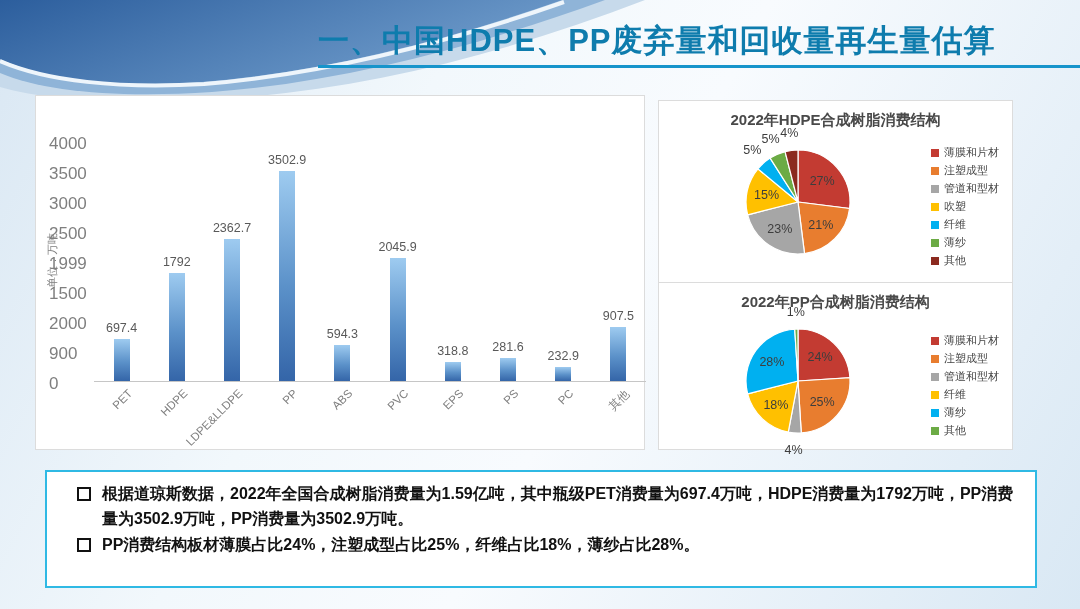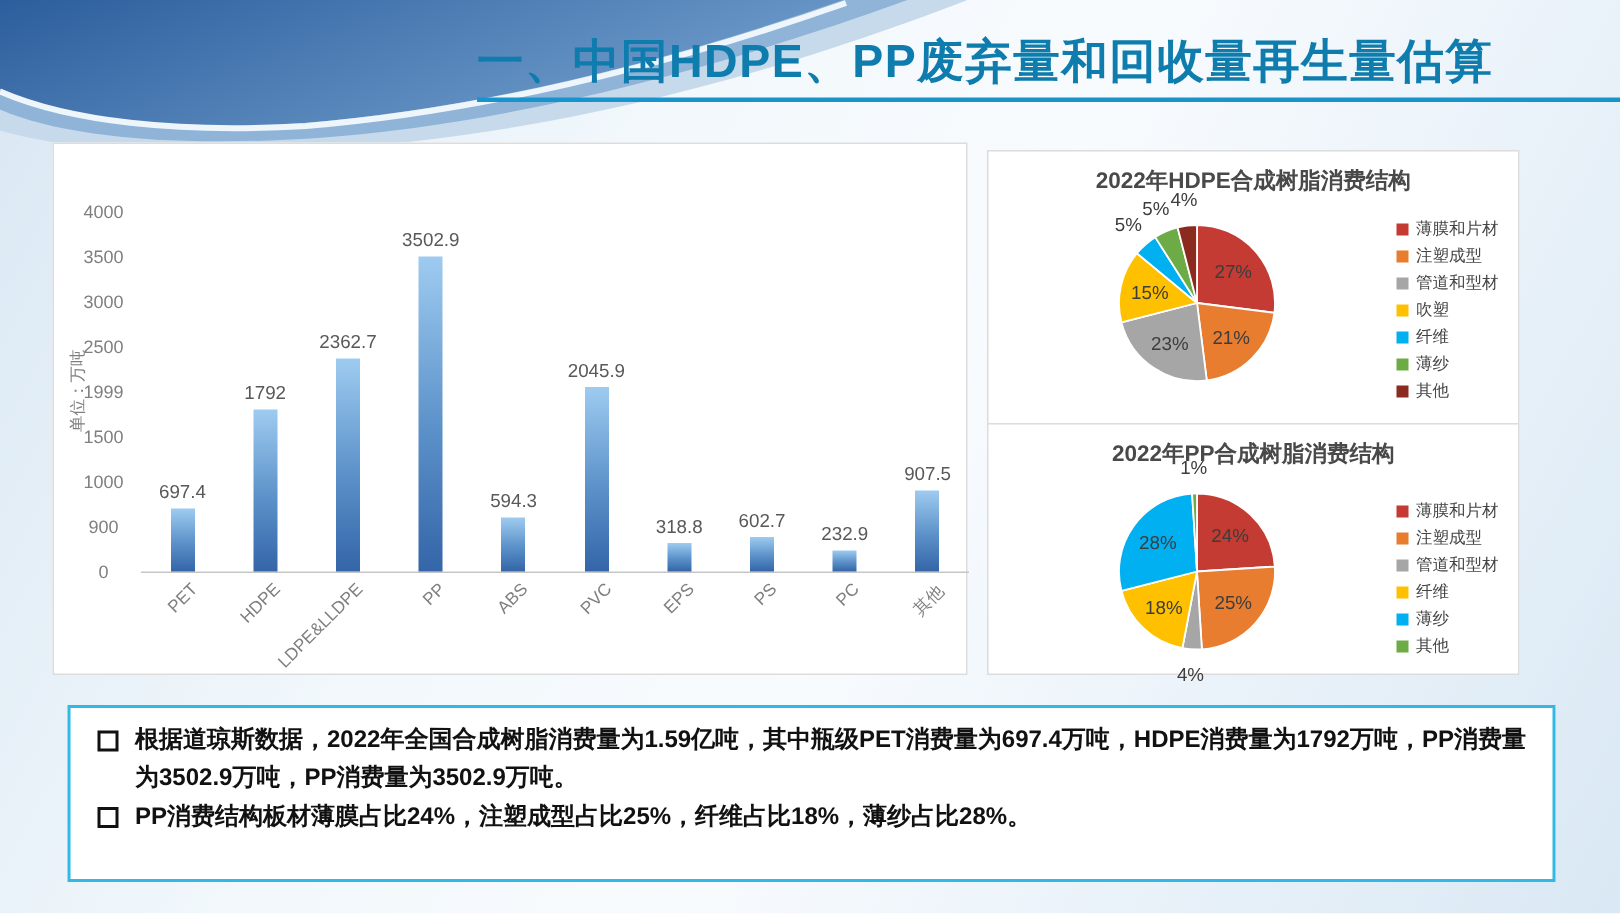--- a/index.html
+++ b/index.html
@@ -17,41 +17,41 @@
   .panel-bar{left:35px;top:95px;width:610px;height:355px;}
   .panel-hdpe{left:658px;top:100px;width:355px;height:208px;}
   .panel-pp{left:658px;top:282px;width:355px;height:168px;}
   .chart-title{text-align:center;font-weight:bold;color:#494949;}
   .panel-bar .chart-title{margin-top:11px;font-size:17px;}
   .pie-title{margin-top:10px;font-size:15px;}
   
   .y-axis-label{position:absolute;left:-34px;top:157px;width:100px;text-align:center;
                 transform:rotate(-90deg);font-size:11px;color:#7f7f7f;}
   .y-axis{position:absolute;left:0;top:0;width:100%;height:100%;}
-  .y-tick{position:absolute;left:13px;width:40px;text-align:center;font-size:12px;color:#7f7f7f;}
+  .y-tick{position:absolute;left:13px;width:40px;text-align:left;font-size:17px;color:#7f7f7f;}
   .bar-plot{position:absolute;left:58px;top:45px;width:552px;height:240px;}
   .axis-line{position:absolute;left:0;bottom:-1px;width:100%;height:1px;background:#c6c6c6;}
   .bar{position:absolute;bottom:0;width:16px;background:linear-gradient(to bottom,#9ecbf0 0%,#5b91c9 55%,#3465a8 100%);}
   .bar-value{position:absolute;width:60px;text-align:center;font-size:12.5px;color:#595959;white-space:nowrap;}
   .x-label{position:absolute;top:246px;width:90px;text-align:right;font-size:11.5px;color:#7f7f7f;
            transform:rotate(-45deg);transform-origin:100% 0;white-space:nowrap;}
   
   .pie-wrap{position:absolute;left:49px;width:180px;height:180px;}
   .panel-hdpe .pie-wrap{top:11px;}
   .panel-pp .pie-wrap{top:8px;}
   .pie-label{position:absolute;transform:translate(-50%,-50%);font-size:12.5px;color:#3d3d3d;white-space:nowrap;}
   .legend{position:absolute;left:272px;}
   .panel-hdpe .legend{top:44px;}
   .panel-pp .legend{top:50px;}
   .legend-item{display:flex;align-items:center;margin-bottom:3px;}
   .swatch{width:8px;height:8px;margin-right:5px;flex:none;}
   .legend-label{font-size:11px;color:#444;white-space:nowrap;}
   
   .notes{position:absolute;left:45px;top:470px;width:992px;height:118px;background:#ffffff;
-         border:2px solid #2fb9e4;box-sizing:border-box;padding:9px 14px 0 16px;}
+         border:2px solid #2fb9e4;box-sizing:border-box;padding:9px 14px 0 28px;}
   .note-row{display:flex;margin-bottom:1px;}
   .bullet-square{width:10px;height:10px;border:2.5px solid #111;margin:6px 11px 0 2px;flex:none;}
   .note-text{font-size:16px;font-weight:bold;color:#111;line-height:25px;}
 </style>
 </head>
 <body>
 
 <div class="slide">
 
   <svg class="wave-svg" width="660" height="110" viewBox="0 0 660 110">
@@ -68,21 +68,21 @@
   </svg>
 
   <div class="slide-title">一、中国HDPE、PP废弃量和回收量再生量估算</div>
   <div class="title-underline"></div>
 
   <div class="panel panel-bar">
     <div class="y-axis-label">单位：万吨</div>
     <div class="y-axis">
         <div class="y-tick" style="top: 278px;">0</div>
         <div class="y-tick" style="top: 248px;">900</div>
-        <div class="y-tick" style="top: 218px;">1000</div>
+        <div class="y-tick" style="top: 218px;">2000</div>
         <div class="y-tick" style="top: 188px;">1500</div>
         <div class="y-tick" style="top: 158px;">1999</div>
         <div class="y-tick" style="top: 128px;">2500</div>
         <div class="y-tick" style="top: 98px;">3000</div>
         <div class="y-tick" style="top: 68px;">3500</div>
         <div class="y-tick" style="top: 38px;">4000</div>
       </div>
     <div class="bar-plot">
       <div class="axis-line"></div>
     <div class="bar" style="left: 19.6px; height: 41.844px;"></div>
@@ -100,21 +100,21 @@
         <div class="bar" style="left: 240.4px; height: 35.658px;"></div>
         <div class="bar-value" style="left: 218.4px; bottom: 39.658px;">594.3</div>
         <div class="x-label" style="left: 162.4px;">ABS</div>
         <div class="bar" style="left: 295.6px; height: 122.754px;"></div>
         <div class="bar-value" style="left: 273.6px; bottom: 126.754px;">2045.9</div>
         <div class="x-label" style="left: 217.6px;">PVC</div>
         <div class="bar" style="left: 350.8px; height: 19.128px;"></div>
         <div class="bar-value" style="left: 328.8px; bottom: 23.128px;">318.8</div>
         <div class="x-label" style="left: 272.8px;">EPS</div>
         <div class="bar" style="left: 406px; height: 22.71px;"></div>
-        <div class="bar-value" style="left: 384px; bottom: 26.71px;">602.7</div>
+        <div class="bar-value" style="left: 384px; bottom: 26.71px;">281.6</div>
         <div class="x-label" style="left: 328px;">PS</div>
         <div class="bar" style="left: 461.2px; height: 13.974px;"></div>
         <div class="bar-value" style="left: 439.2px; bottom: 17.974px;">232.9</div>
         <div class="x-label" style="left: 383.2px;">PC</div>
         <div class="bar" style="left: 516.4px; height: 54.45px;"></div>
         <div class="bar-value" style="left: 494.4px; bottom: 58.45px; text-align: center;">907.5</div>
         <div class="x-label" style="left: 438.4px;">其他</div>
       </div>
   </div>
 

